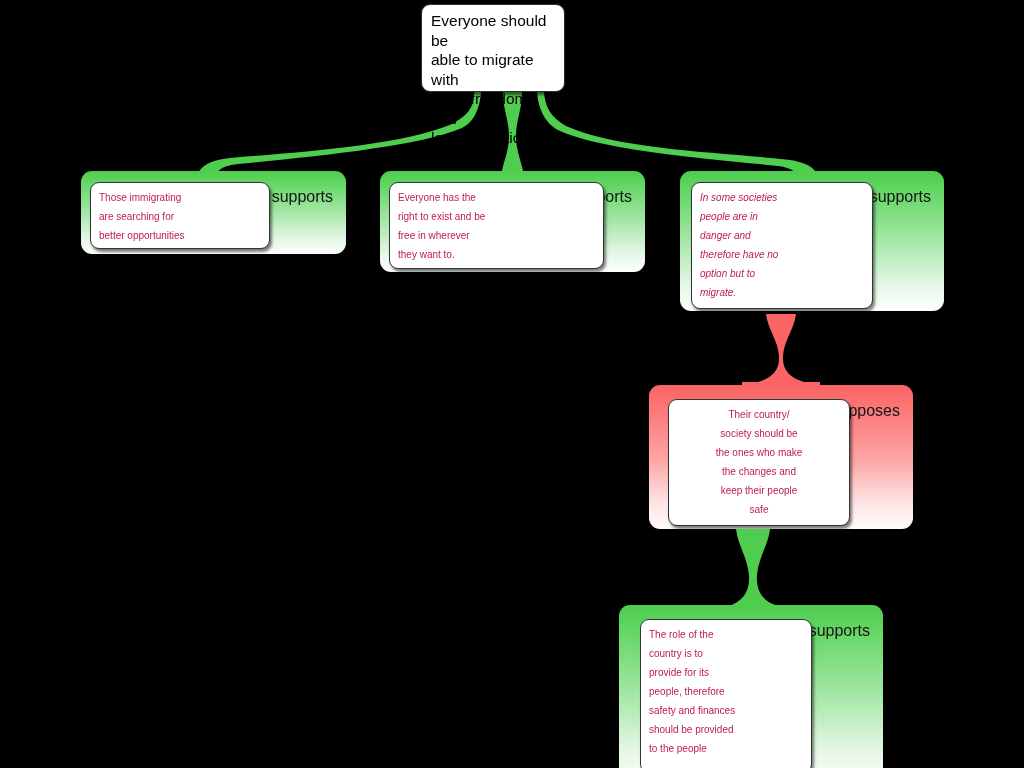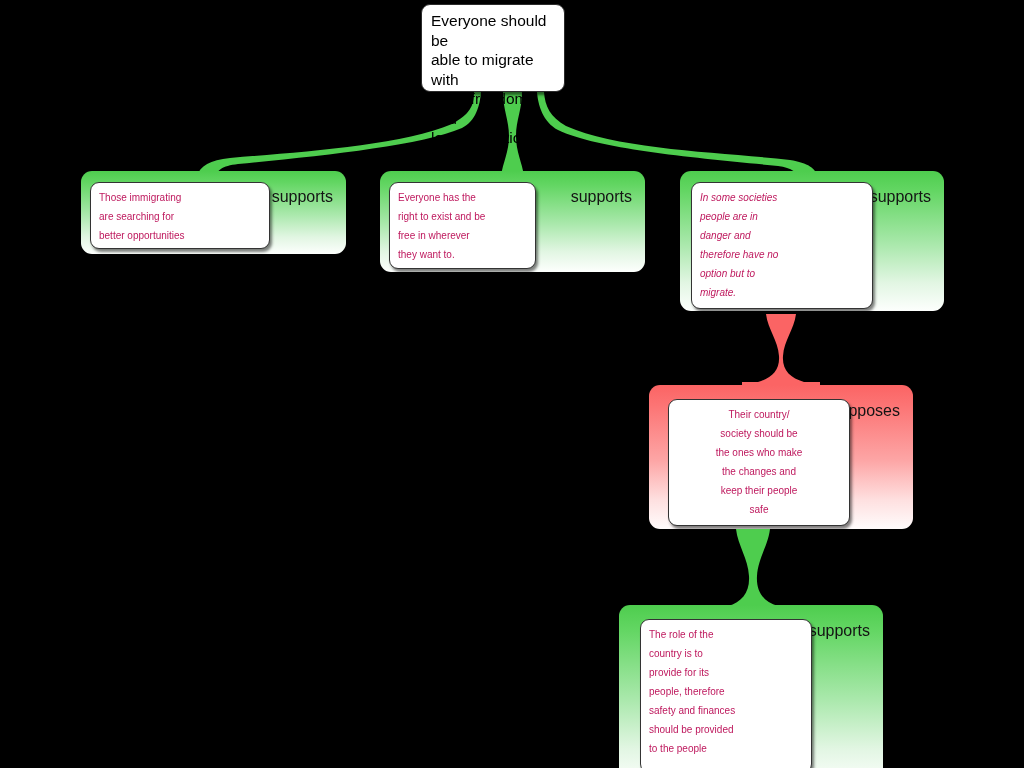--- a/index.html
+++ b/index.html
@@ -159,21 +159,21 @@
     <div class="rel-label">supports</div>
     <div class="inner-card" style="left:9px; top:11px; width:180px; height:67px;">
       <div class="card-text">Those immigrating
 are searching for
 better opportunities</div>
     </div>
   </div>
 
   <div class="panel supports" style="left:380px; top:171px; width:265px; height:101px;">
     <div class="rel-label">supports</div>
-    <div class="inner-card" style="left:9px; top:11px; width:147px; height:87px;">
+    <div class="inner-card" style="left:9px; top:11px; width:215px; height:87px;">
       <div class="card-text">Everyone has the
 right to exist and be
 free in wherever
 they want to.</div>
     </div>
   </div>
 
   <div class="panel supports" style="left:680px; top:171px; width:264px; height:140px;">
     <div class="rel-label">supports</div>
     <div class="inner-card" style="left:11px; top:11px; width:182px; height:127px;font-style:italic;">

